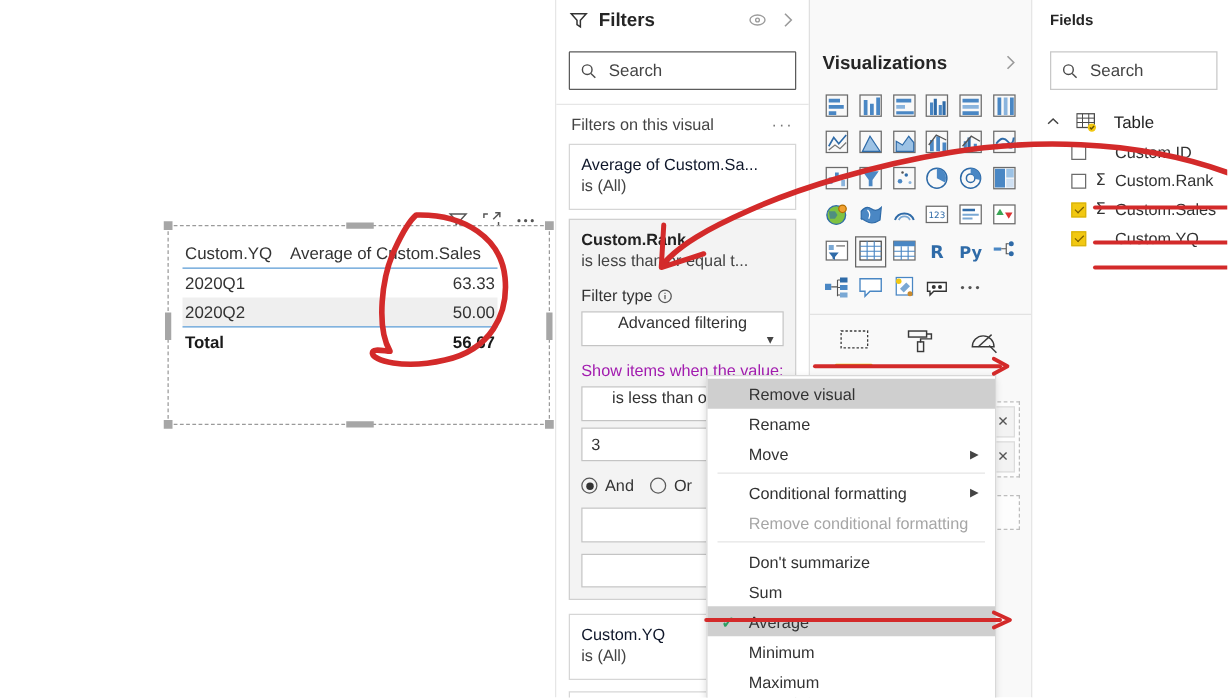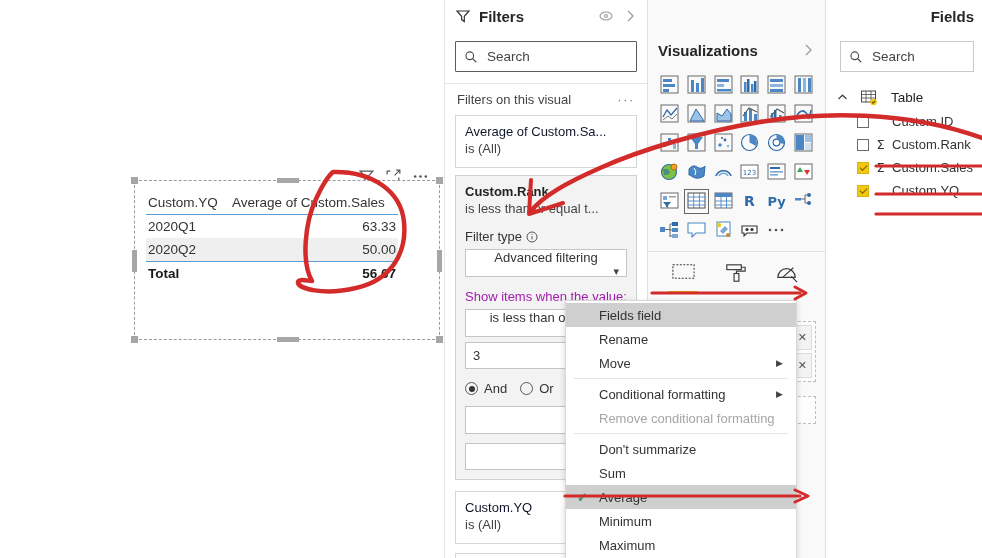--- a/index.html
+++ b/index.html
@@ -126,21 +126,21 @@
   }
   .chip:last-child { margin-bottom: 0; }
   .chip-label { flex: 1; overflow: hidden; white-space: nowrap; }
   .chip-ic { color: #555; margin-left: 3px; font-size: 11px; }
 
   
   #fields-pane {
     position: absolute; left: 826px; top: 0; width: 156px; height: 558px; background: #ffffff;
   }
   #fields-head { display: flex; align-items: center; height: 32px; padding: 0 8px 0 14px; }
-  #fields-title { font-size: 15px; font-weight: bold; color: #252525; flex: 1; text-align: right; }
+  #fields-title { font-size: 12px; font-weight: bold; color: #252525; flex: 1; }
   .f-search {
     margin: 9px 8px 0 14px; height: 31px; border: 1px solid #c8c8c8; background: #fff;
     display: flex; align-items: center; padding: 0 8px;
   }
   .table-row {
     display: flex; align-items: center; gap: 13px; padding: 0 8px 0 11px; height: 25px; margin-top: 13px;
   }
   .chev { width: 11px; height: 11px; color: #444; }
   .tbl-icon { width: 17px; height: 16px; position: relative; }
   .tbl-name { font-size: 13.5px; color: #222; }
@@ -674,21 +674,21 @@
     </div>
     <div class="field-row">
       <span class="cbox on"></span>
       <span class="sigma blank">Σ</span>
       <span class="field-name">Custom.YQ</span>
     </div>
   </div>
 
   <div id="ctx-menu">
     <div class="mi hl">
-      <span>Fields field</span>
+      <span>Remove visual</span>
     </div>
     <div class="mi">
       <span>Rename</span>
     </div>
     <div class="mi">
       <span>Move</span>
       <span class="sub-arrow">▶</span>
     </div>
     <div class="mi-sep"></div>
     <div class="mi">

